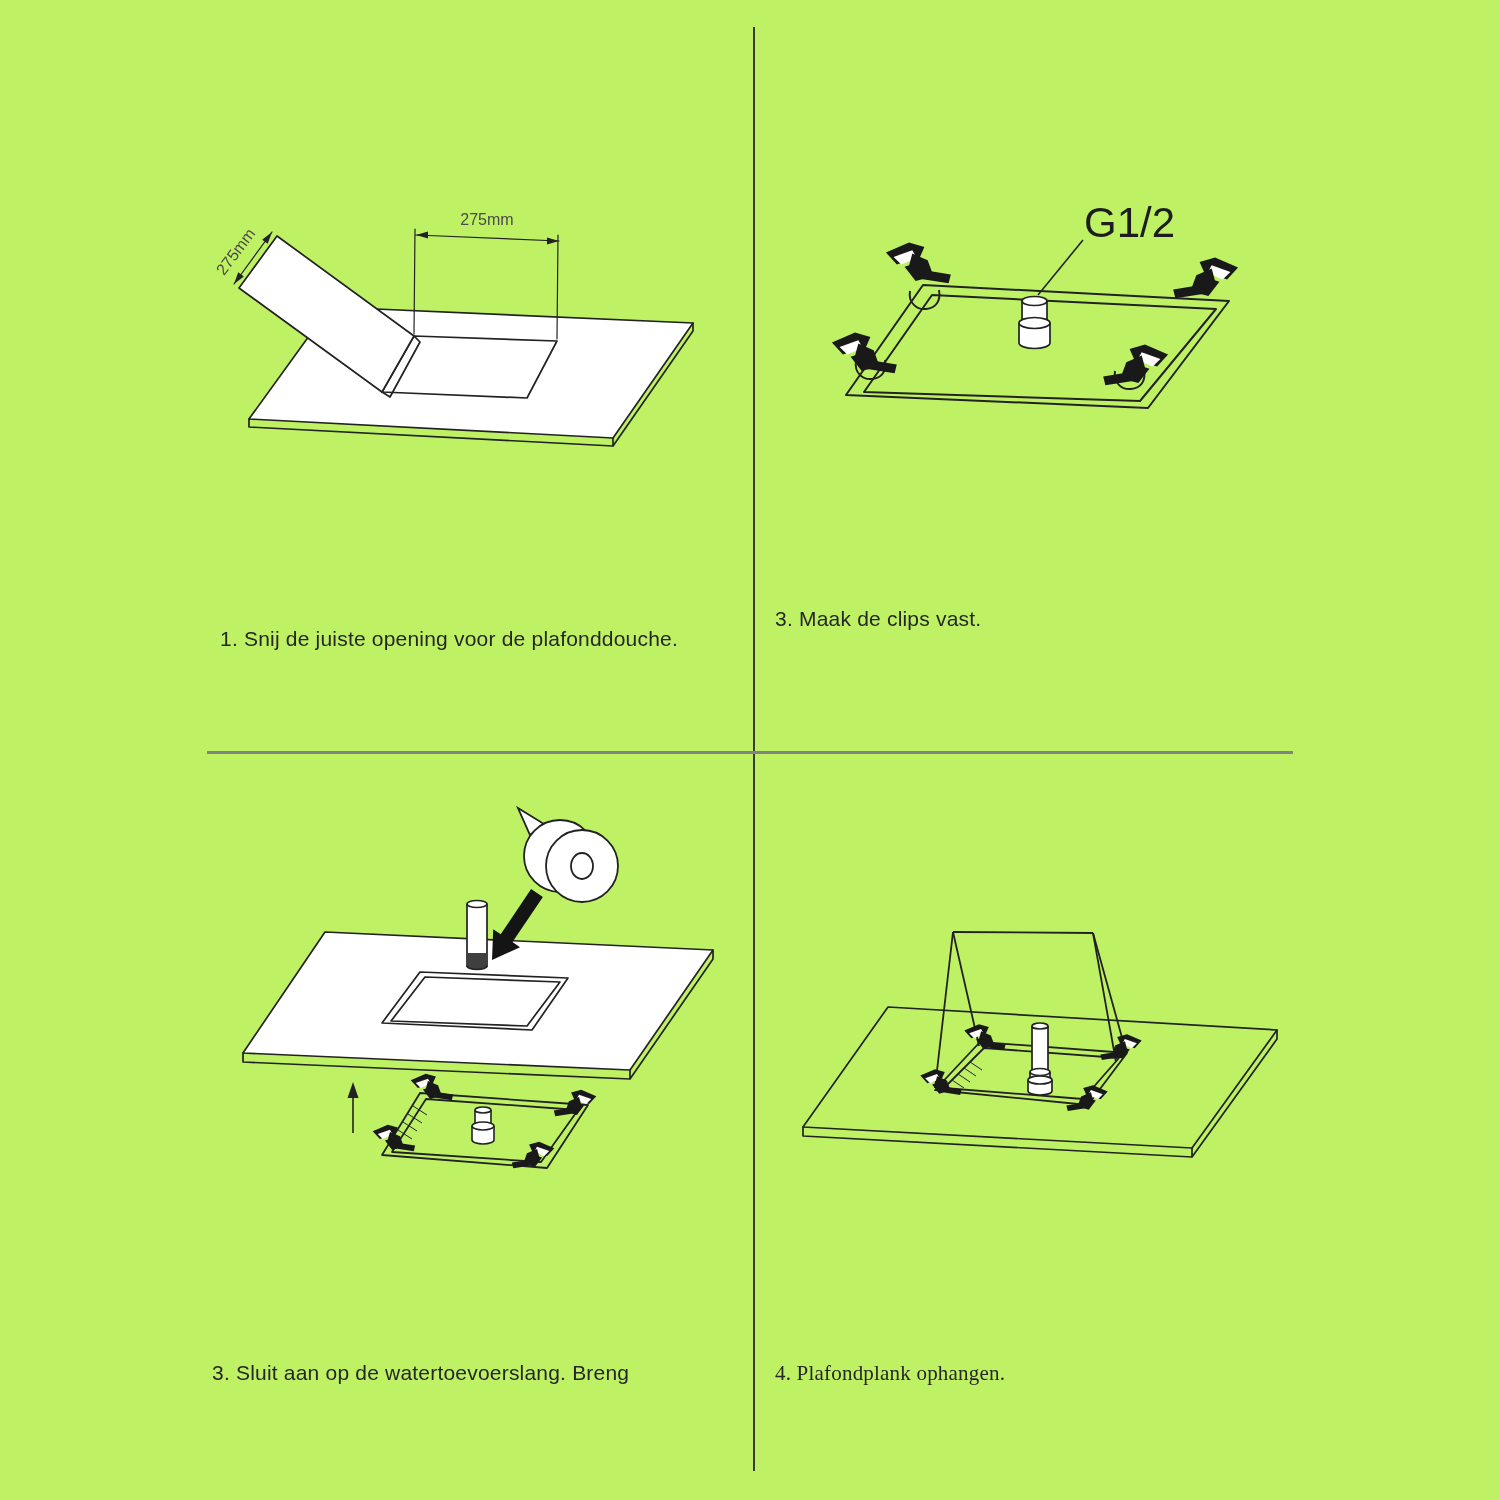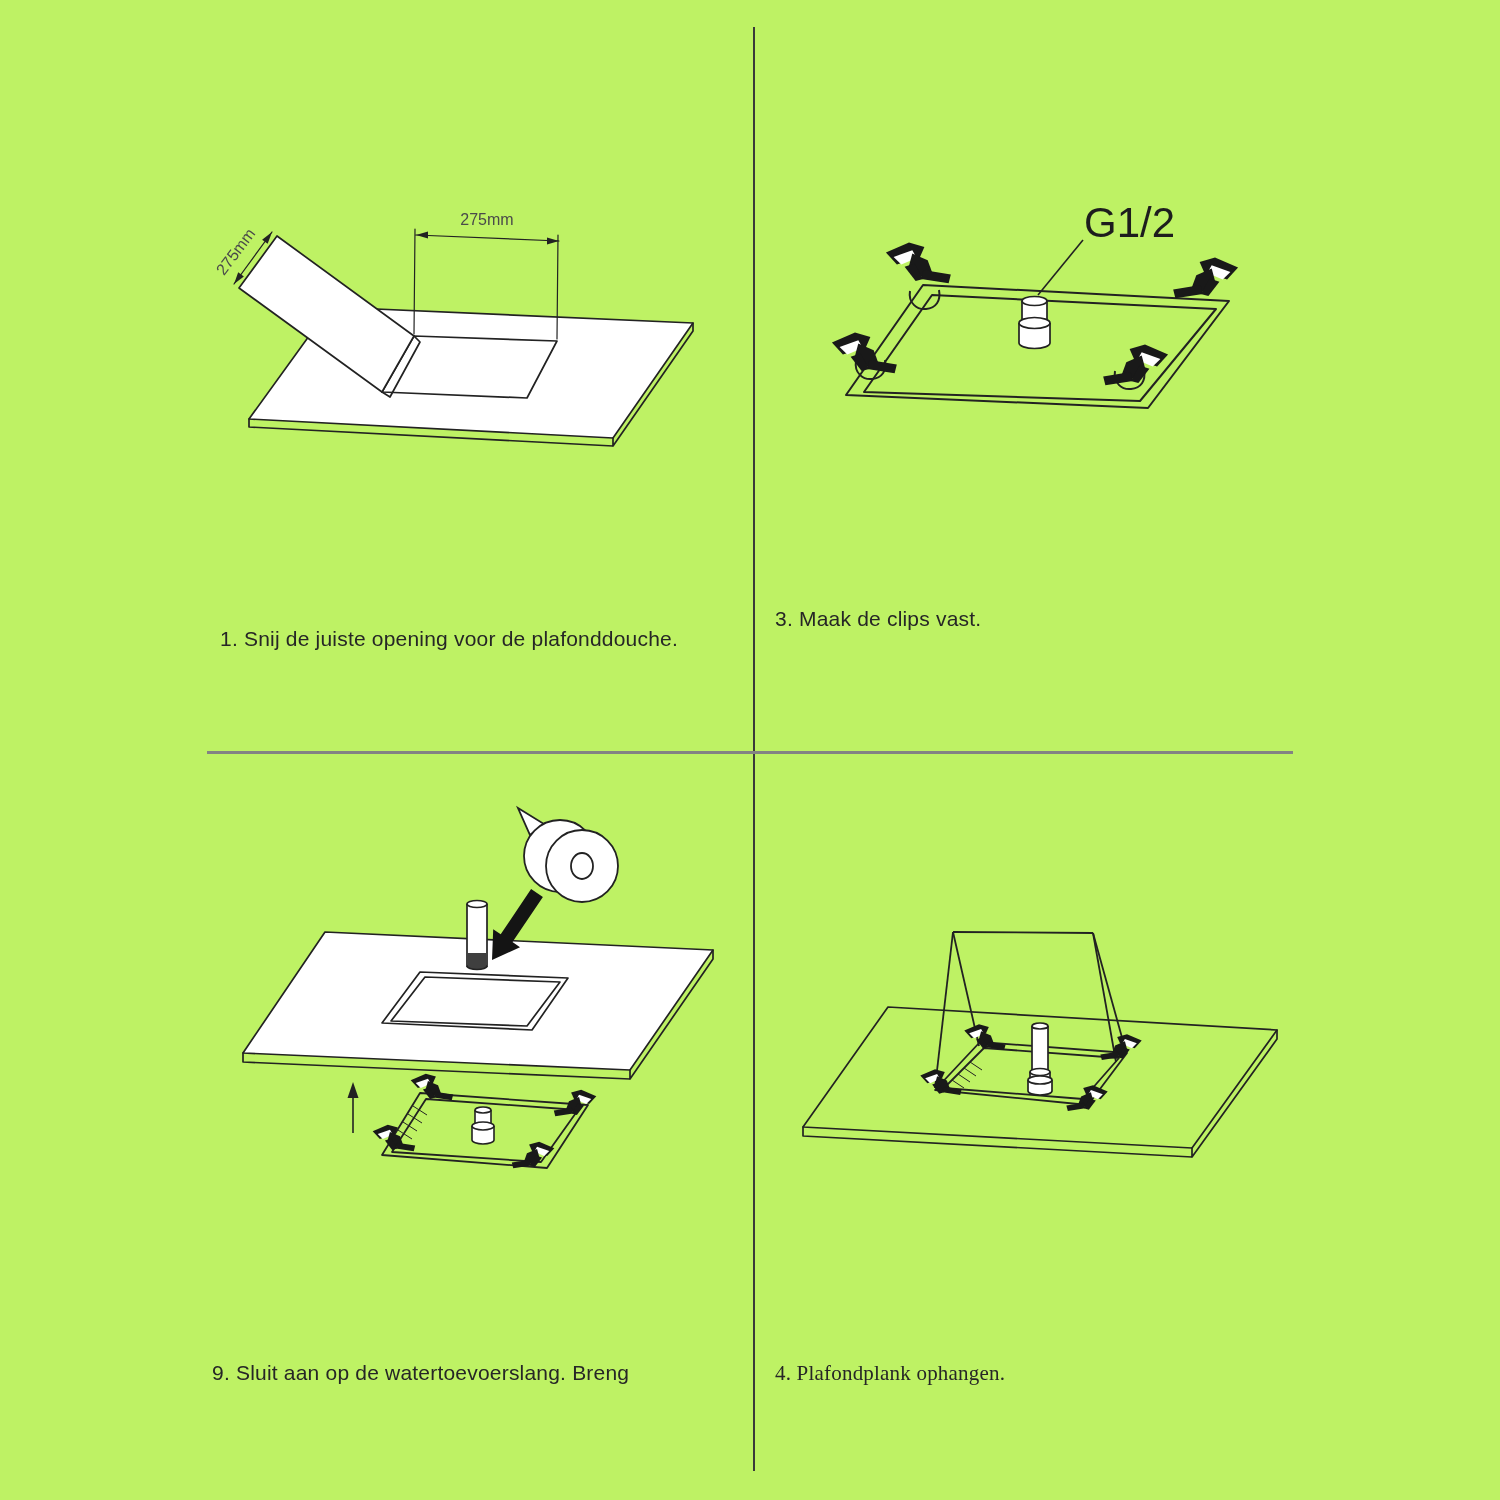--- a/index.html
+++ b/index.html
@@ -149,17 +149,17 @@
       <path d="M240,182 L240,188 L260,188 L260,182"></path>
       <ellipse cx="250" cy="182" rx="10" ry="3.5"></ellipse>
       <path d="M238,190 L238,201 A12,4 0 0 0 262,201 L262,190"></path>
       <ellipse cx="250" cy="190" rx="12" ry="4"></ellipse>
     </g>
   </svg>
 
   <div class="caption cap1">1. Snij de juiste opening voor de plafonddouche.</div>
   <div class="caption cap2">3. Maak de clips vast.</div>
   <div class="caption cap3">
-    <div>9. Sluit aan op de watertoevoerslang. Breng</div>
+    <div>3. Sluit aan op de watertoevoerslang. Breng</div>
   </div>
   <div class="caption cap4">4. Plafondplank ophangen.</div>
 
 </div>
 
 </body></html>

